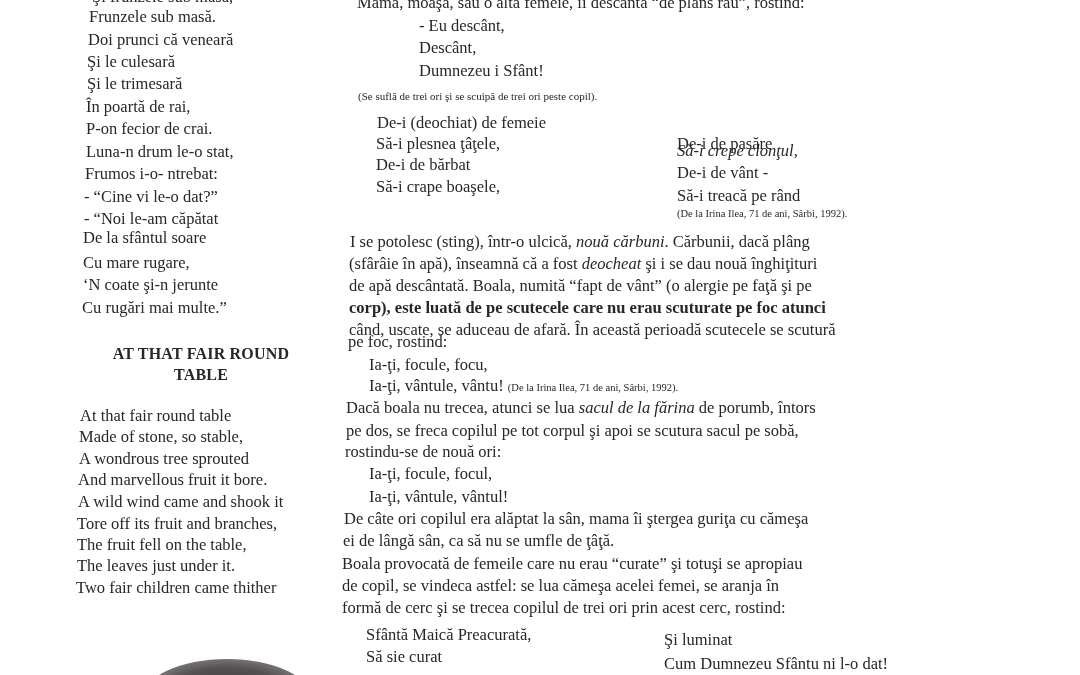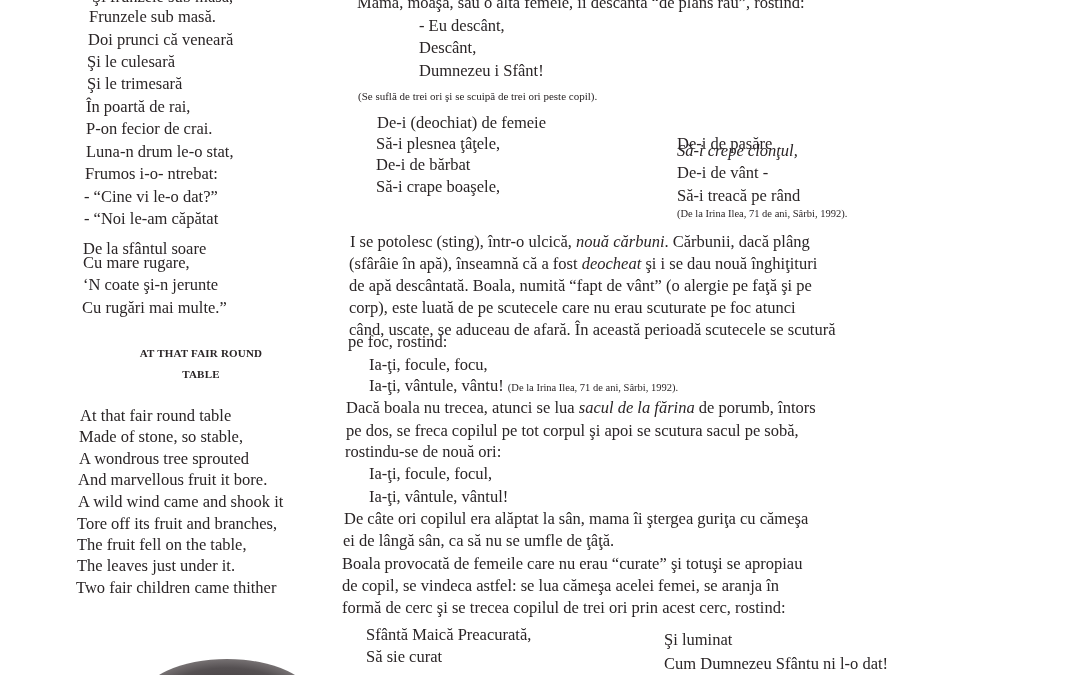--- a/index.html
+++ b/index.html
@@ -4,21 +4,21 @@
 <style>
   html, body { margin:0; padding:0; }
   body {
     width:1080px; height:675px; overflow:hidden; position:relative;
     background:#ffffff; color:#2a2526;
     font-family:"Liberation Serif","DejaVu Serif",serif;
   }
   .abs { position:absolute; white-space:nowrap; }
   .l { font-size:16.5px; line-height:21.6px; }
   .title { position:absolute; left:96px; top:343px; width:210px; text-align:center;
-           font-weight:bold; font-size:11px; line-height:21px; letter-spacing:0.2px; }
+           font-weight:bold; font-size:16px; line-height:21px; letter-spacing:0.2px; }
   .small { font-size:11px; }
   .tiny { font-size:10.5px; }
   .r { font-size:16.5px; line-height:21px; }
   .verse { font-size:16.5px; line-height:21px;text-align:center; }
   em { font-style:italic; }
   .blob {
     position:absolute; left:142px; top:659px; width:170px; height:40px;
     border-radius:50% 50% 0 0 / 100% 100% 0 0;
     background:radial-gradient(ellipse at 50% 100%, #3a3536 0%, #555052 55%, #8a8586 80%, rgba(255,255,255,0) 100%);
   }
@@ -31,21 +31,21 @@
   <div class="abs l" style="left:89px; top:6px;">Frunzele sub masă.</div>
   <div class="abs l" style="left:88px; top:29px;">Doi prunci că veneară</div>
   <div class="abs l" style="left:87px; top:51px;">Şi le culesară</div>
   <div class="abs l" style="left:87px; top:73px;">Şi le trimesară</div>
   <div class="abs l" style="left:86px; top:96px;">În poartă de rai,</div>
   <div class="abs l" style="left:86px; top:118px;">P-on fecior de crai.</div>
   <div class="abs l" style="left:86px; top:141px;">Luna-n drum le-o stat,</div>
   <div class="abs l" style="left:85px; top:163px;">Frumos i-o- ntrebat:</div>
   <div class="abs l" style="left:84px; top:186px;">- “Cine vi le-o dat?”</div>
   <div class="abs l" style="left:84px; top:208px;">- “Noi le-am căpătat</div>
-  <div class="abs l" style="left:83px; top:238px;text-align:center;">De la sfântul soare</div>
+  <div class="abs l" style="left:83px; top:227px;text-align:center;">De la sfântul soare</div>
   <div class="abs l" style="left:83px; top:252px;">Cu mare rugare,</div>
   <div class="abs l" style="left:83px; top:274px;">‘N coate şi-n jerunte</div>
   <div class="abs l" style="left:82px; top:297px;">Cu rugări mai multe.”</div>
 
   <div class="title">
     <div>AT THAT FAIR ROUND</div>
     <div>TABLE</div>
   </div>
 
   <div class="abs l" style="left:80px; top:405px;">At that fair round table</div>
@@ -81,21 +81,21 @@
   <div class="abs tiny" style="left:677px; top:208px;">(De la Irina Ilea, 71 de ani, Sârbi, 1992).</div>
 
   <div>
     <div class="abs r" style="left:350px; top:231px;">
       <span>I se potolesc (sting), într-o ulcică, </span><em>nouă cărbuni</em><span>. Cărbunii, dacă plâng</span>
     </div>
     <div class="abs r" style="left:349px; top:253px;">
       <span>(sfârâie în apă), înseamnă că a fost </span><em>deocheat</em><span> şi i se dau nouă înghiţituri</span>
     </div>
     <div class="abs r" style="left:349px; top:275px;">de apă descântată. Boala, numită “fapt de vânt” (o alergie pe faţă şi pe</div>
-    <div class="abs r" style="left:349px; top:297px;">corp), este luată de pe scutecele care nu erau scuturate pe foc atunci</div>
+    <div class="abs r" style="left:349px; top:297px;font-weight:bold;">corp), este luată de pe scutecele care nu erau scuturate pe foc atunci</div>
     <div class="abs r" style="left:349px; top:319px;">când, uscate, se aduceau de afară. În această perioadă scutecele se scutură</div>
     <div class="abs r" style="left:348px; top:331px; top:331px;">pe foc, rostind:</div>
   </div>
 
   <div class="abs verse" style="left:369px; top:354px;">Ia-ţi, focule, focu,</div>
   <div class="abs verse" style="left:369px; top:375px;">
     <span>Ia-ţi, vântule, vântu!</span>
     <span class="tiny">(De la Irina Ilea, 71 de ani, Sârbi, 1992).</span>
   </div>
 

